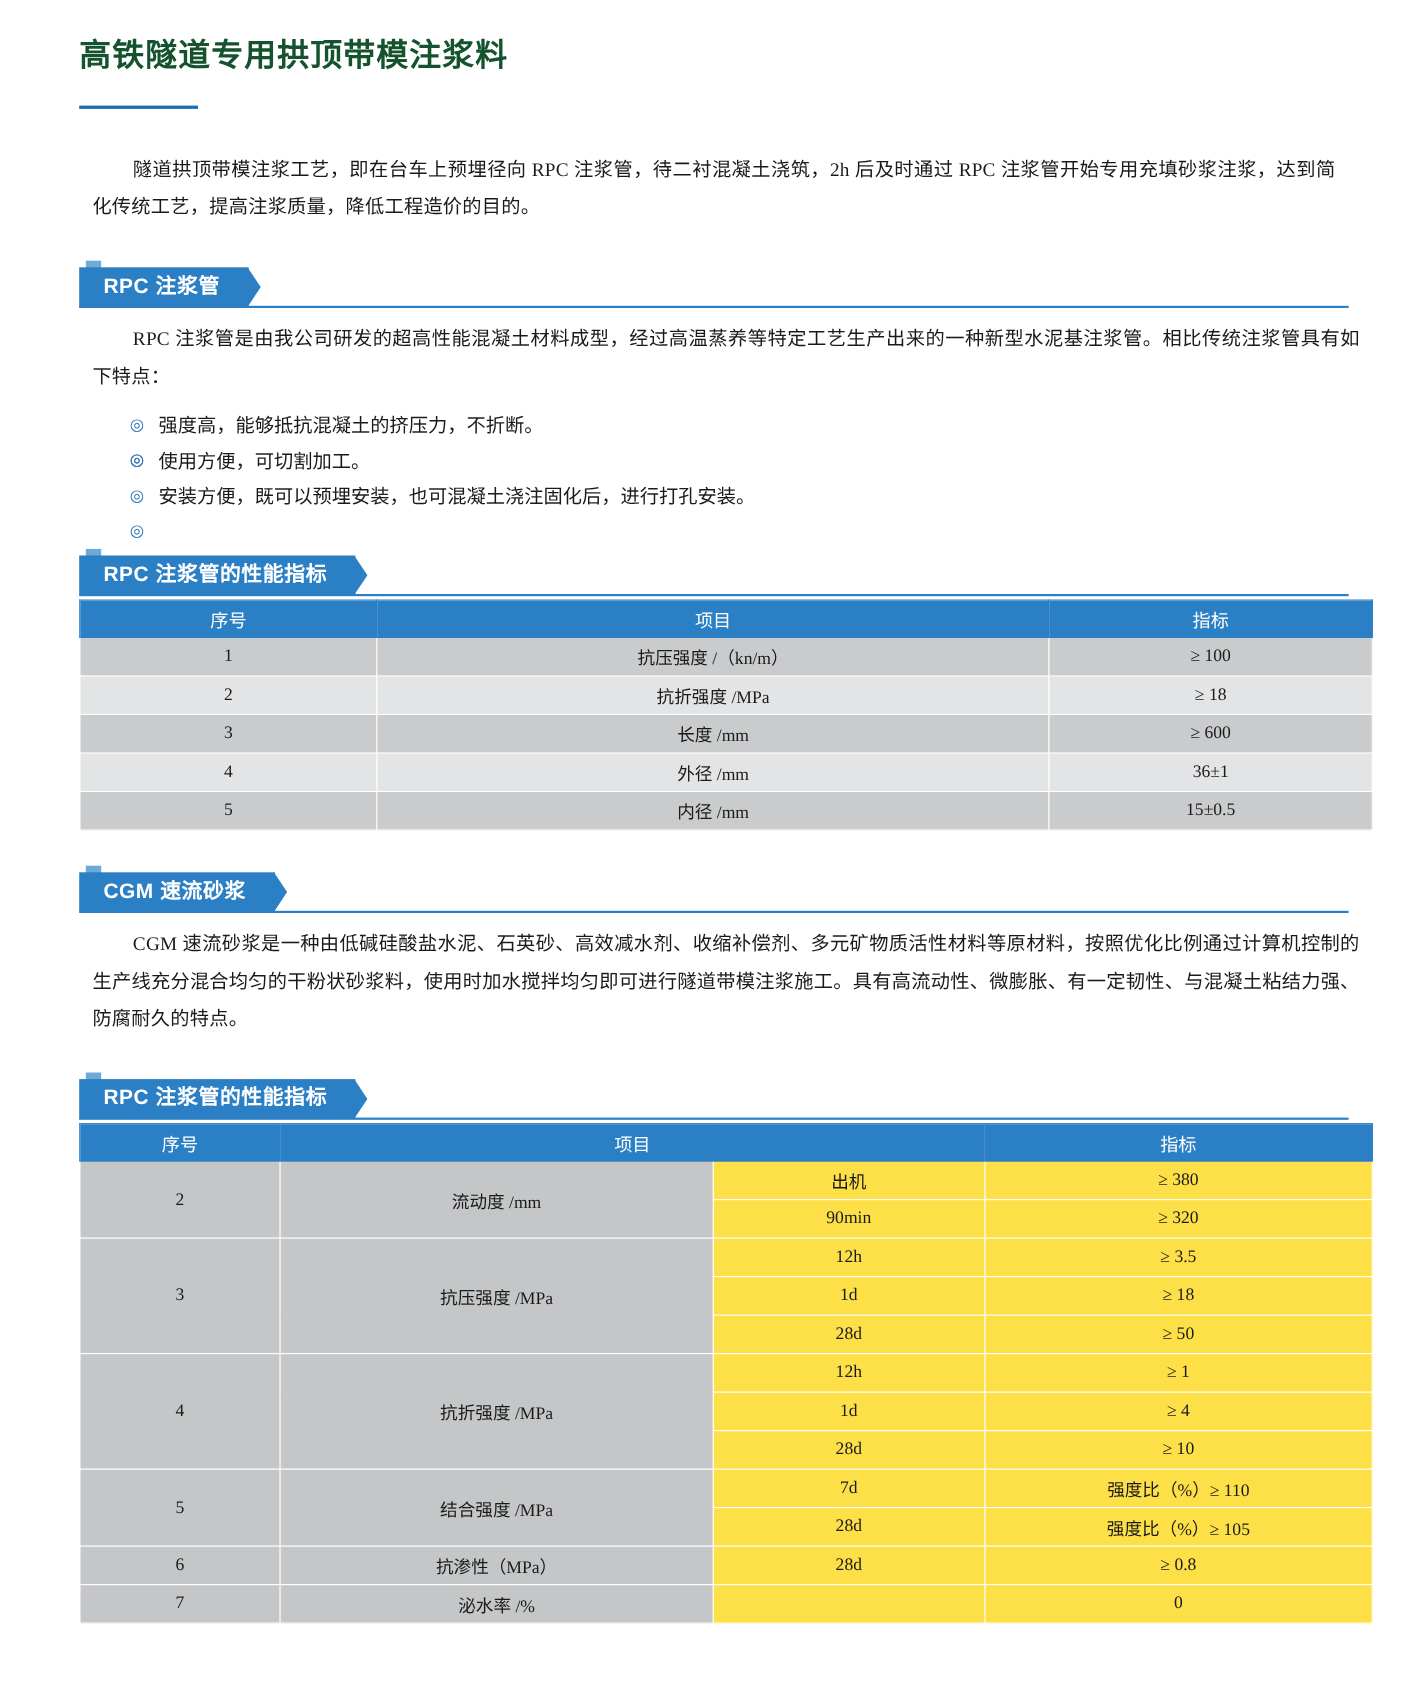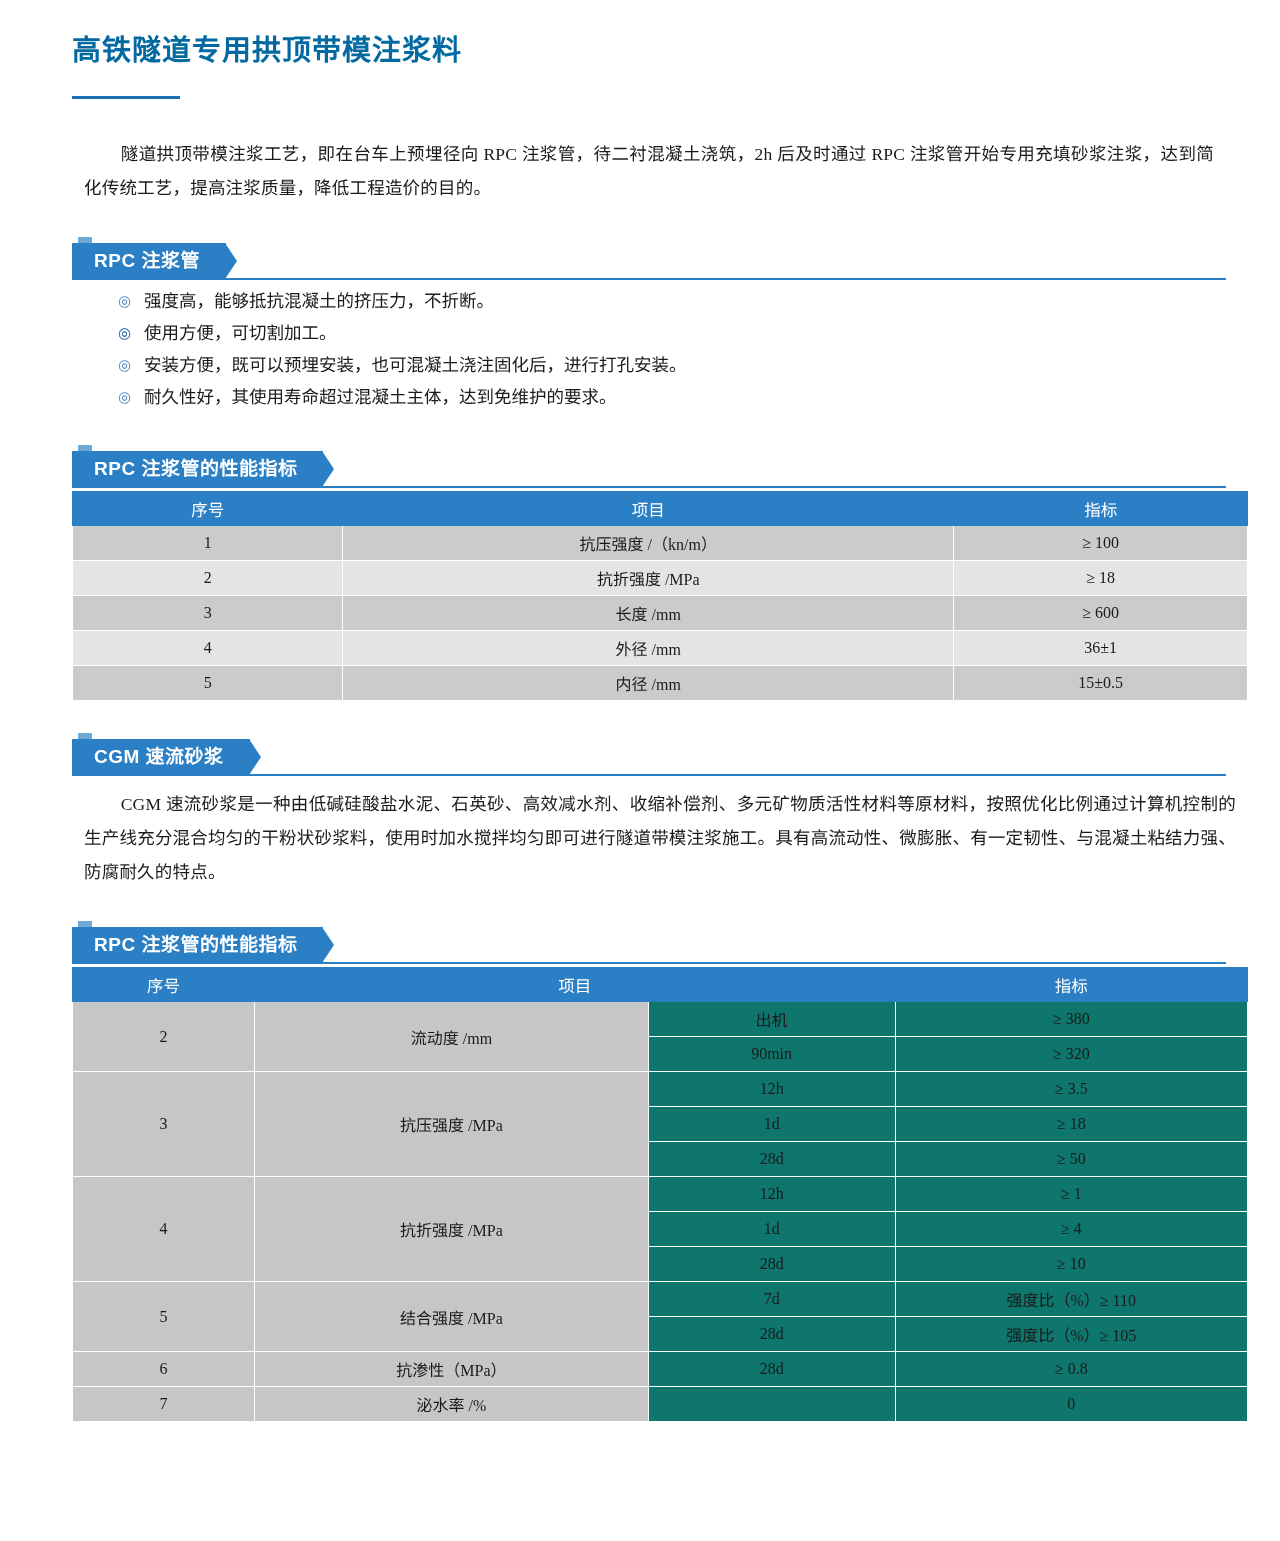--- a/index.html
+++ b/index.html
@@ -20,21 +20,21 @@
     min-height: 1541px;
     box-sizing: border-box;
     padding: 0 32px 0 72px;
     position: relative;
   }
   
   .doc-title {
     font-family: "Liberation Sans", sans-serif;
     font-size: 29px;
     font-weight: bold;
-    color: #0369a1;
+    color: #14532d;
     letter-spacing: 1px;
     padding-top: 26px;
     margin: 0;
   }
   .title-rule {
     width: 108px;
     height: 3px;
     background: #1a6fb4;
     margin-top: 28px;
     margin-bottom: 0;
@@ -147,60 +147,60 @@
     font-size: 16px;
     height: 32px;
     color: #1a1a1a;
     font-family: "Liberation Serif", serif;
   }
   .t1 tr:nth-child(odd) td { background: #c9cbcd; }
   .t1 tr:nth-child(even) td { background: #e3e4e6; }
 
   .t2 td { background: #d4d5d7; }
   .t2 td.alt { background: #c4c6c8; }
-  .t2 td.white { background: #0f766e; }
+  .t2 td.white { background: #fde047; }
 </style>
 </head>
 <body>
 
 <div class="page">
 
   <h1 class="doc-title">高铁隧道专用拱顶带模注浆料</h1>
   <div class="title-rule"></div>
 
   <div class="intro-block">
     <p class="para indent">隧道拱顶带模注浆工艺，即在台车上预埋径向 RPC 注浆管，待二衬混凝土浇筑，2h 后及时通过 RPC 注浆管开始专用充填砂浆注浆，达到简化传统工艺，提高注浆质量，降低工程造价的目的。</p>
   </div>
 
   <div class="flag-wrap">
     <div class="flag-tab"></div>
     <span class="flag">RPC 注浆管</span>
     <div class="flag-underline"></div>
   </div>
 
+  <p class="para indent">RPC 注浆管是由我公司研发的超高性能混凝土材料成型，经过高温蒸养等特定工艺生产出来的一种新型水泥基注浆管。相比传统注浆管具有如下特点：</p>
 
   <ul class="bullets">
     <li>
       <span class="bullet-icon">◎</span>
       <span>强度高，能够抵抗混凝土的挤压力，不折断。</span>
     </li>
     <li>
       <span class="bullet-icon">◎</span>
     </li>
     <li>
       <span class="bullet-icon">◎</span>
       <span>使用方便，可切割加工。</span>
     </li>
     <li>
       <span class="bullet-icon">◎</span>
       <span>安装方便，既可以预埋安装，也可混凝土浇注固化后，进行打孔安装。</span>
     </li>
     <li>
       <span class="bullet-icon">◎</span>
-      <span>耐久性好，其使用寿命超过混凝土主体，达到免维护的要求。</span>
     </li>
   </ul>
 
   <div class="flag-wrap">
     <div class="flag-tab"></div>
     <span class="flag">RPC 注浆管的性能指标</span>
     <div class="flag-underline"></div>
   </div>
 
   <table class="t1">

